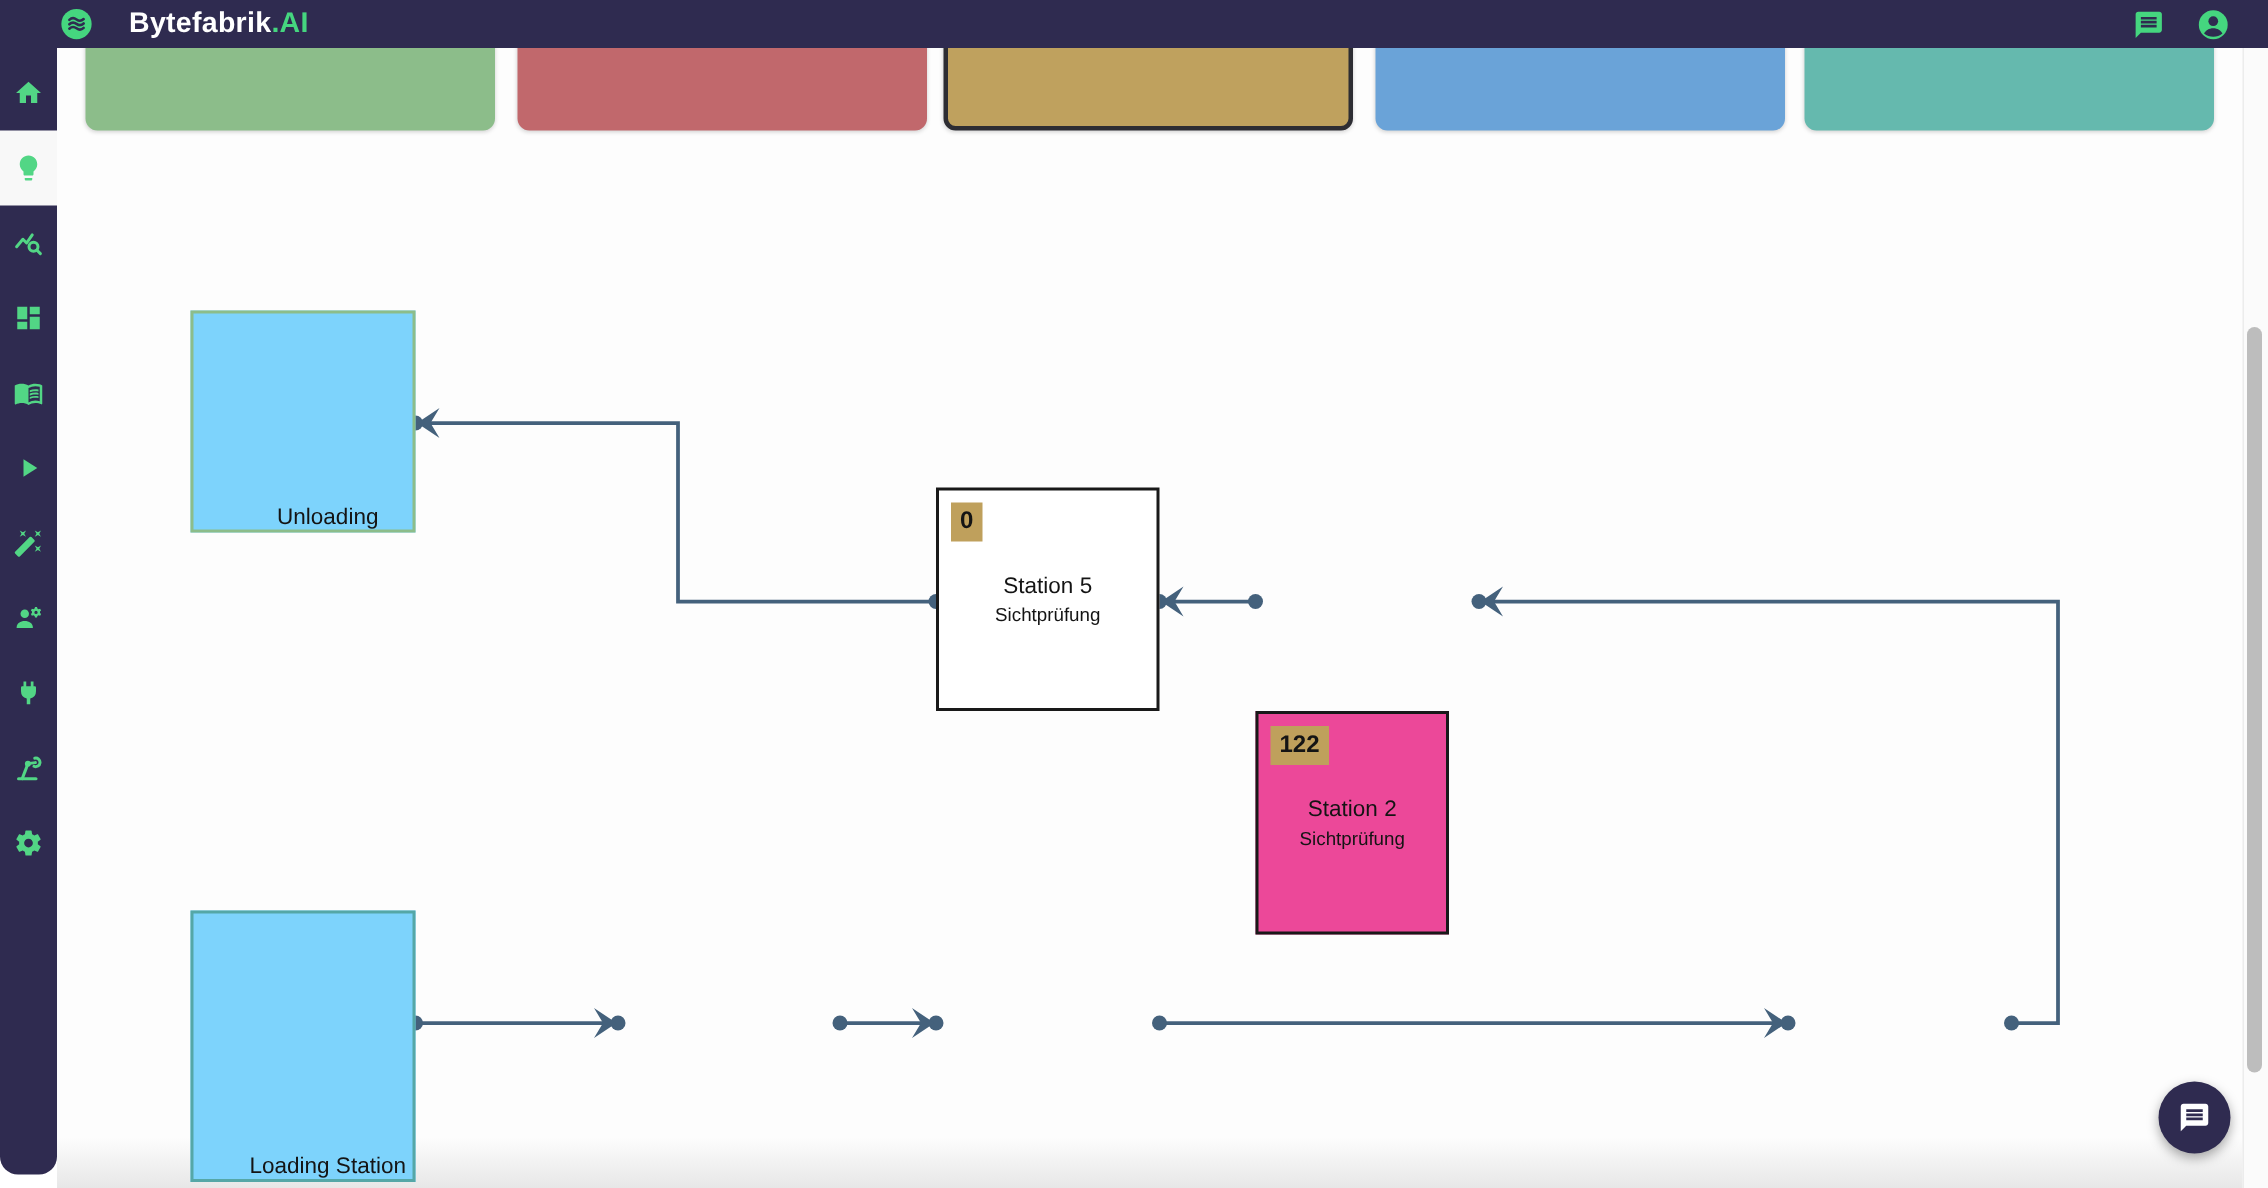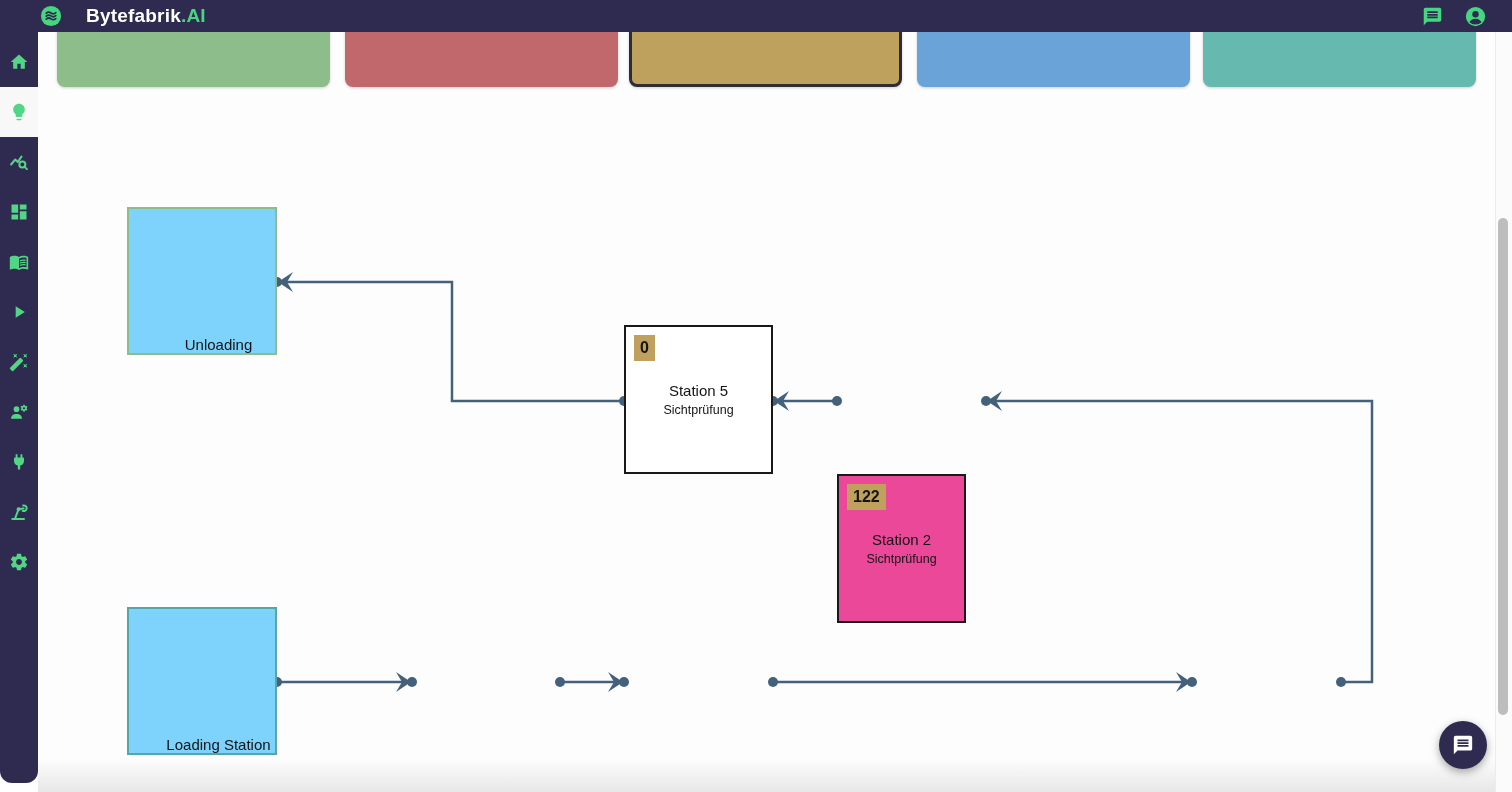--- a/index.html
+++ b/index.html
@@ -226,21 +226,21 @@
 </div>
 
 <div class="node node-station" style="left: 837px; top: 325px; width: 129px; height: 149px; background: #ec4899;">
   <div class="badge">122</div>
   <div class="txt">
     <div class="station-title">Station 2</div>
     <div class="station-subtitle">Sichtprüfung</div>
   </div>
 </div>
 
-<div class="node node-buffer buffer-teal" style="left:127px;top:607px;width:150px;height:148px">
+<div class="node node-buffer buffer-teal" style="left:127px;top:607px;width:150px;height:181px">
   <div class="bar"></div>
   <div class="buffer-label">Loading Station</div>
 </div>
 
 <div class="bottom-fade"></div>
 
 <div class="scrollbar-track">
   <div class="scrollbar-thumb"></div>
 </div>
 

